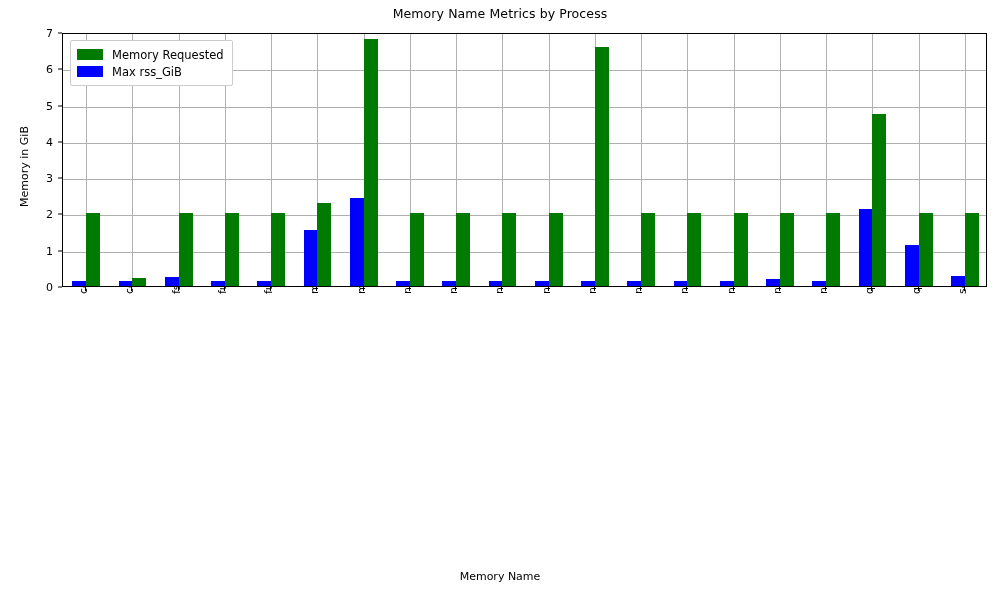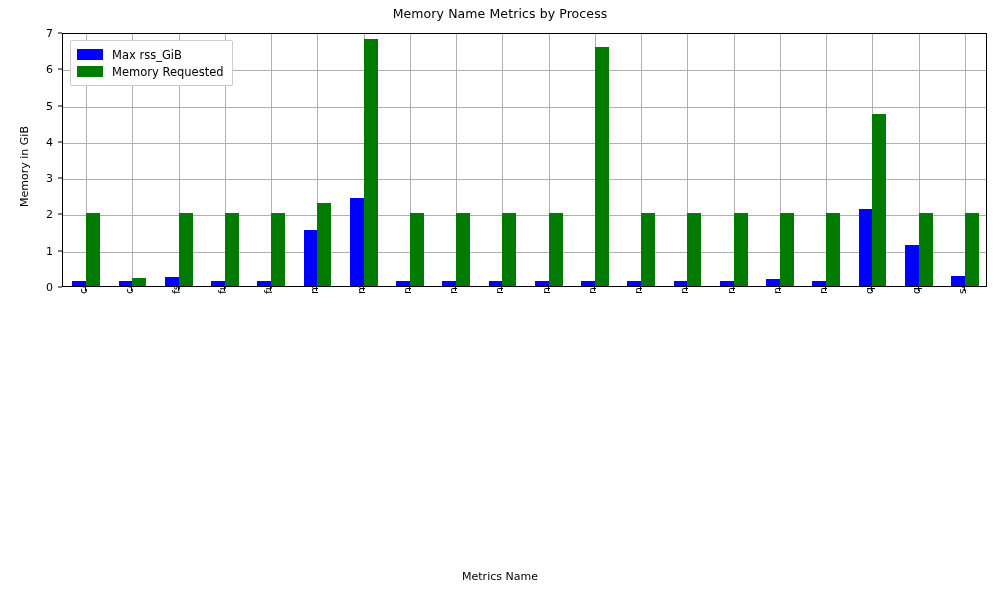--- a/index.html
+++ b/index.html
@@ -248,24 +248,24 @@
         <div class="bar" title="Memory Requested: 4.73" style="left: 809.375px; width: 13.875px; height: 171.631px; background: rgb(0, 122, 0);"></div>
         <div class="bar" title="Max rss_GiB: 1.12" style="left: 841.75px; width: 13.875px; height: 40.64px; background: rgb(0, 0, 255);"></div>
         <div class="bar" title="Memory Requested: 2" style="left: 855.625px; width: 13.875px; height: 72.5714px; background: rgb(0, 122, 0);"></div>
         <div class="bar" title="Max rss_GiB: 0.28" style="left: 888px; width: 13.875px; height: 10.16px; background: rgb(0, 0, 255);"></div>
         <div class="bar" title="Memory Requested: 2" style="left: 901.875px; width: 13.875px; height: 72.5714px; background: rgb(0, 122, 0);"></div>
       </div>
   </div>
 
   <div id="legend">
     <div class="legend-row">
+      <span class="legend-swatch" style="background: rgb(0, 122, 0);"></span>
+      <span class="legend-text">Memory Requested</span>
+    </div>
+    <div class="legend-row">
       <span class="legend-swatch" style="background: rgb(0, 0, 255);"></span>
       <span class="legend-text">Max rss_GiB</span>
     </div>
-    <div class="legend-row">
-      <span class="legend-swatch" style="background: rgb(0, 122, 0);"></span>
-      <span class="legend-text">Memory Requested</span>
-    </div>
   </div>
 
-  <div id="xlabel">Metrics Name</div>
+  <div id="xlabel">Memory Name</div>
 
 </div>
 
 </body></html>

